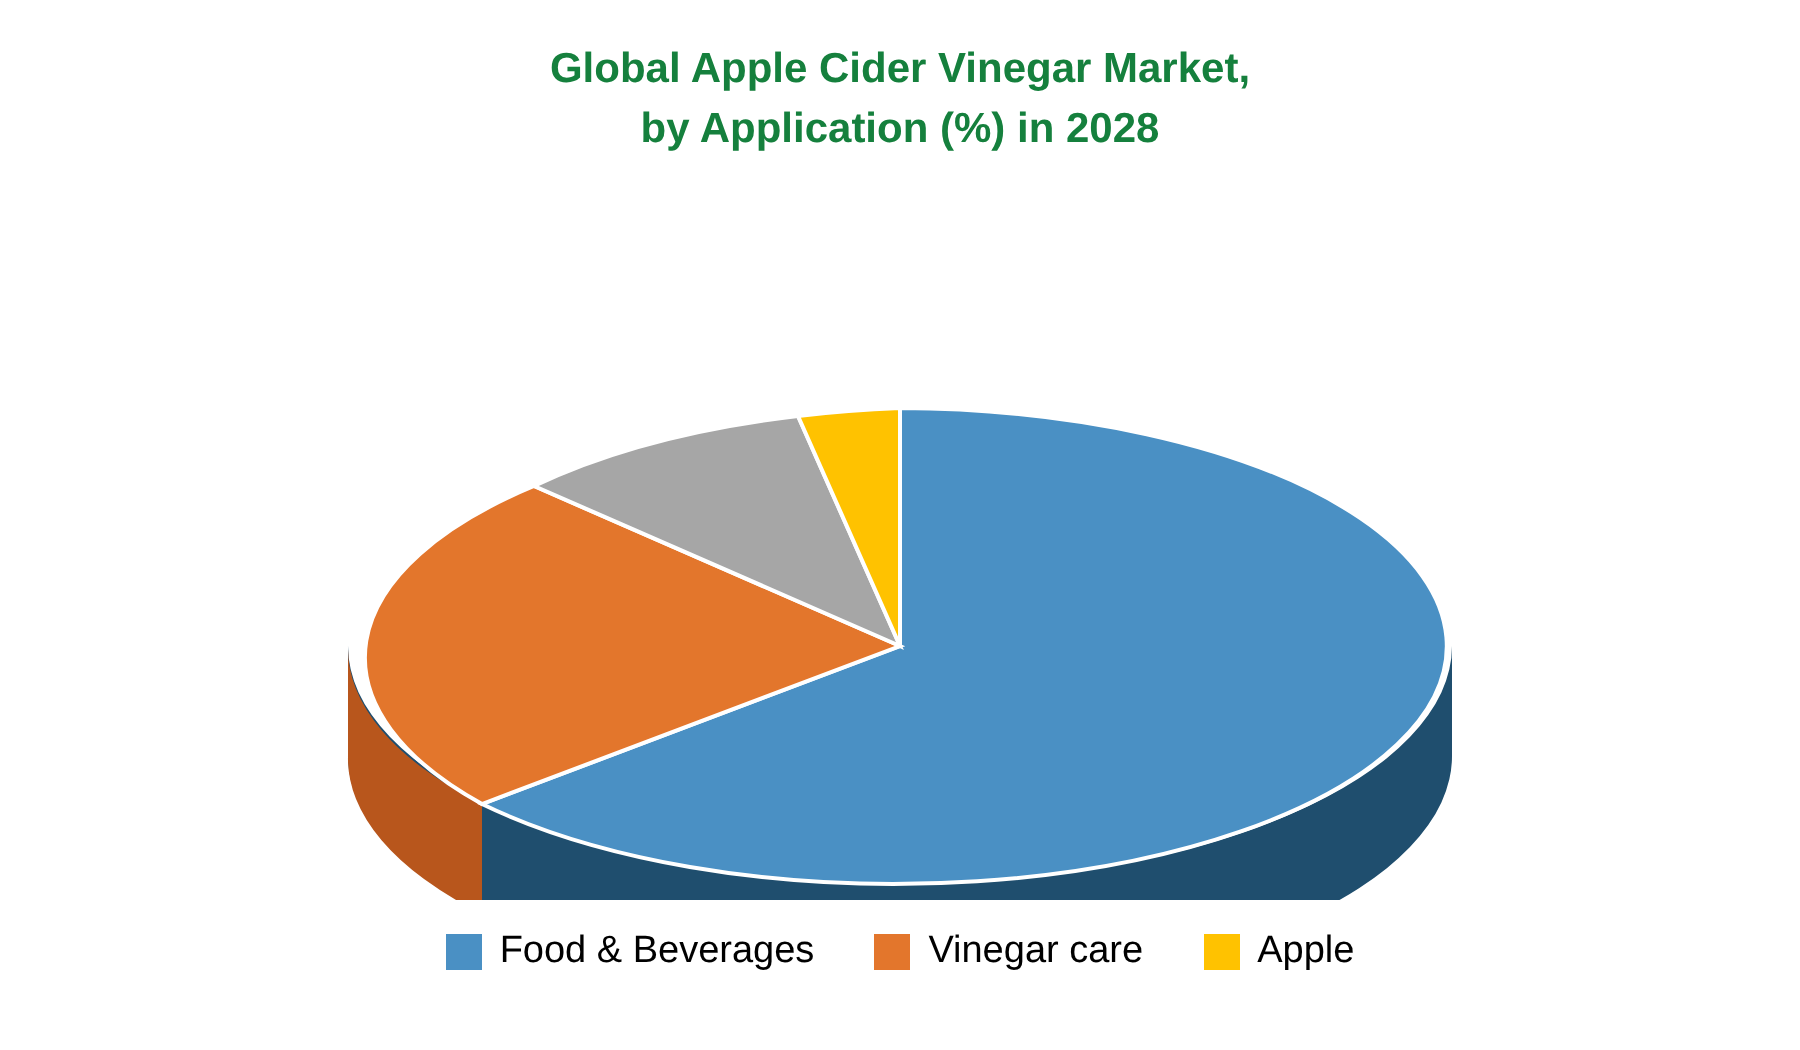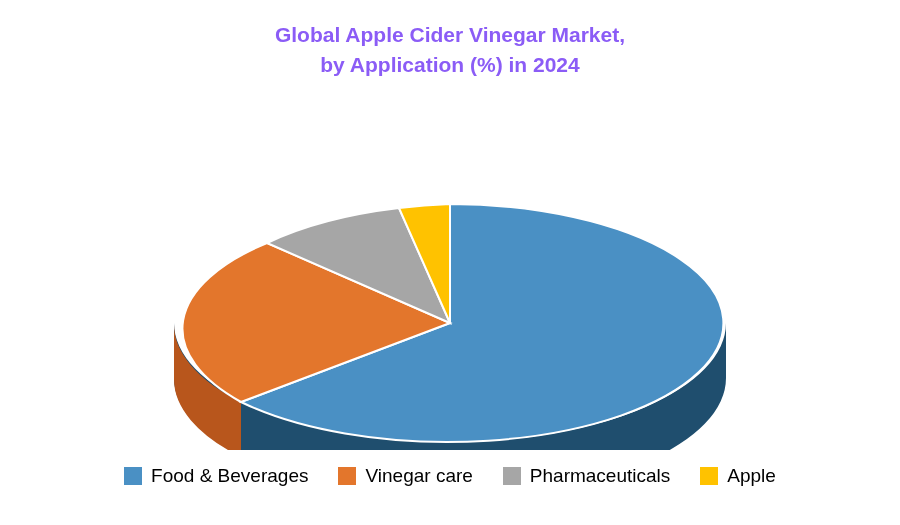--- a/index.html
+++ b/index.html
@@ -21,21 +21,21 @@
   }
   .chart-title {
     position: absolute;
     top: 20px;
     left: 0;
     width: 900px;
     text-align: center;
     font-size: 21px;
     font-weight: bold;
     line-height: 30px;
-    color: #8b5cf6;
+    color: #15803d;
     letter-spacing: 0px;
   }
   .chart-title .line {
     display: block;
   }
   .pie-area {
     position: absolute;
     top: 95px;
     left: 0;
     width: 900px;
@@ -70,21 +70,21 @@
     white-space: nowrap;
   }
 </style>
 </head>
 <body>
 
 <div id="chart-root">
 
   <div class="chart-title">
     <span class="line">Global Apple Cider Vinegar Market,</span>
-    <span class="line">by Application (%) in 2024</span>
+    <span class="line">by Application (%) in 2028</span>
   </div>
 
   <div class="pie-area">
     <svg width="900" height="355" viewBox="0 0 900 355">
       <defs>
         <clipPath id="clipBlueSide">
           <rect x="170" y="230" width="570" height="160"></rect>
         </clipPath>
         <clipPath id="clipOrangeSide">
           <rect x="170" y="230" width="110" height="160"></rect>
@@ -114,22 +114,18 @@
   <div class="legend">
     <div class="legend-item">
       <span class="legend-swatch" style="background:#4a90c4"></span>
       <span class="legend-label">Food &amp; Beverages</span>
     </div>
     <div class="legend-item">
       <span class="legend-swatch" style="background:#e3762c"></span>
       <span class="legend-label">Vinegar care</span>
     </div>
     <div class="legend-item">
-      <span class="legend-swatch" style="background:#a6a6a6"></span>
-      <span class="legend-label">Pharmaceuticals</span>
-    </div>
-    <div class="legend-item">
       <span class="legend-swatch" style="background:#ffc200"></span>
       <span class="legend-label">Apple</span>
     </div>
   </div>
 
 </div>
 
 </body></html>

